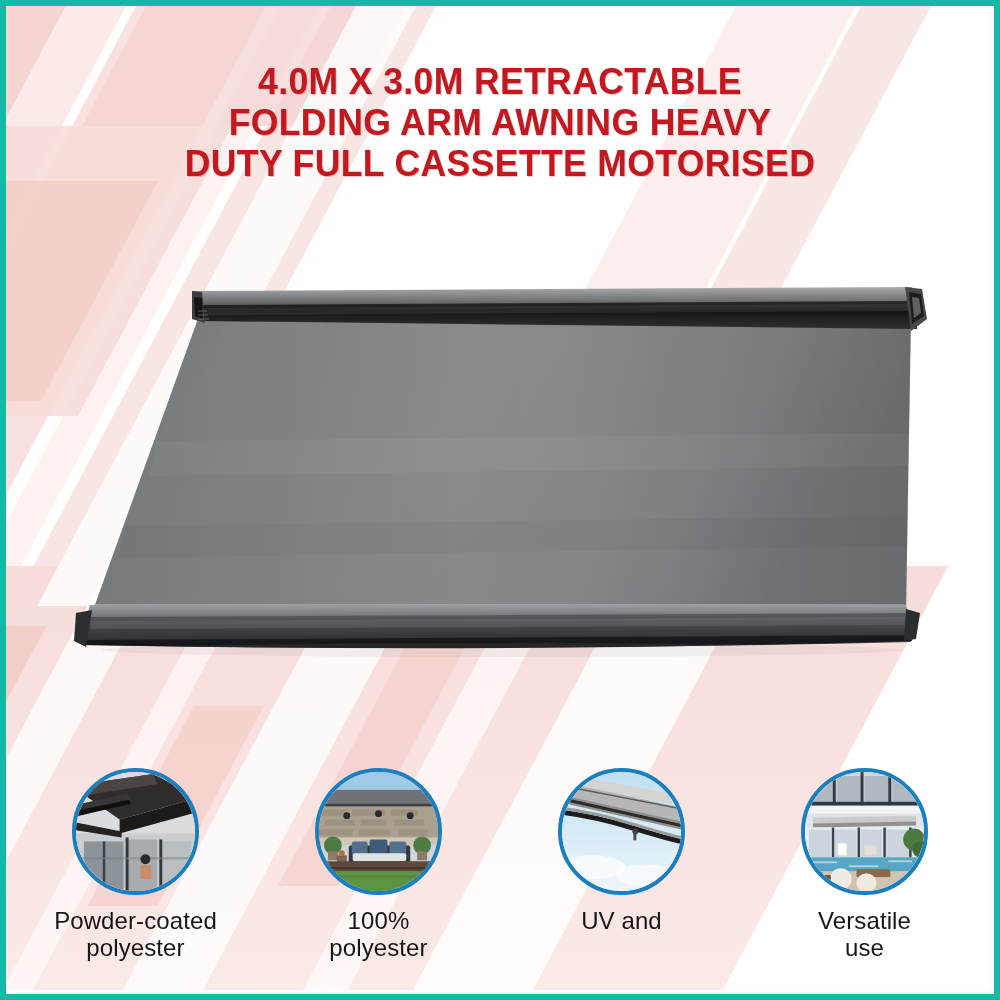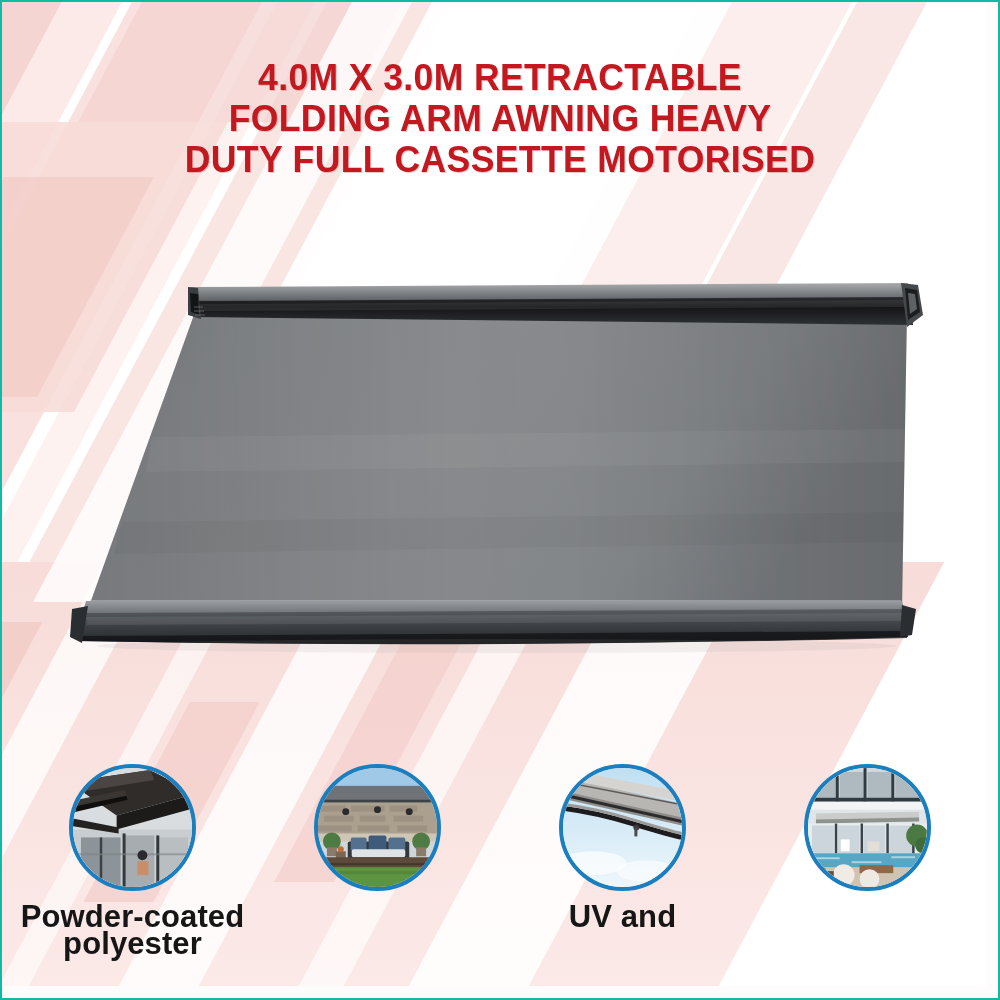--- a/index.html
+++ b/index.html
@@ -4,21 +4,21 @@
 <style>
   html,body{margin:0;padding:0;}
   body{
     width:1000px;height:1000px;overflow:hidden;
     font-family:"Liberation Sans","DejaVu Sans",sans-serif;
     background:#ffffff;
   }
   #page{
     position:relative;width:1000px;height:1000px;
     box-sizing:border-box;
-    border:2px solid #14b8a6;
+    border:6px solid #14b8a6;
     background:#86efac;
     overflow:hidden;
   }
   
   #bg{position:absolute;inset:0;overflow:hidden;z-index:0;background:#fdfbfb;}
   
   #title{
     position:absolute;left:0;right:0;top:30px;z-index:5;
     text-align:center;
     color:#c1191f;
@@ -43,21 +43,21 @@
   .circle-wrap{
     width:127px;height:127px;border-radius:50%;
     border:4px solid #1b7fbf;
     overflow:hidden;position:relative;
     box-sizing:border-box;
     background:#cfd6da;
   }
   .circle-wrap svg{display:block;width:100%;height:100%;}
   .flabel{
     margin-top:12px;text-align:center;color:#161616;
-    font-weight:bold;font-size:31px;line-height:27px;
+    font-weight:normal;font-size:24px;line-height:27px;
     letter-spacing:0.1px;
   }
 </style>
 </head>
 <body>
 
 <div id="page">
 
   <div id="bg">
     <svg width="984" height="984" viewBox="0 0 984 984" preserveAspectRatio="none">
@@ -293,20 +293,24 @@
           <rect x="18" y="84" width="10" height="7" fill="#7a6552"></rect>
           <circle cx="23" cy="82" r="3" fill="#c06a3e"></circle>
 
           <rect x="0" y="90" width="120" height="12" fill="#5d4a3a"></rect>
           <rect x="0" y="96" width="120" height="2" fill="#44362a"></rect>
 
           <rect x="0" y="100" width="120" height="20" fill="#5d9442"></rect>
           <rect x="0" y="104" width="120" height="3" fill="#4d8136" opacity="0.6"></rect>
         </svg>
       </div>
+      <div class="flabel">
+        <span>100%</span><br>
+        <span>polyester</span>
+      </div>
     </div>
 
     <div class="feature">
       <div class="circle-wrap">
         <svg viewBox="0 0 120 120" preserveAspectRatio="xMidYMid slice">
 
           <defs>
             <linearGradient id="skyG" x1="0" y1="0" x2="0" y2="1">
               <stop offset="0%" stop-color="#bfe0f2"></stop>
               <stop offset="100%" stop-color="#eef6fb"></stop>
@@ -388,16 +392,20 @@
           </g>
 
           <rect x="0" y="100" width="120" height="20" fill="#cfc3b2"></rect>
           <rect x="52" y="98" width="34" height="8" fill="#8a6a4a"></rect>
           <circle cx="36" cy="108" r="11" fill="#f0ece5"></circle>
           <circle cx="62" cy="112" r="10" fill="#efe9e1"></circle>
           <rect x="0" y="104" width="26" height="16" fill="#6c4f38"></rect>
           <circle cx="12" cy="106" r="7" fill="#41703a"></circle>
         </svg>
       </div>
+      <div class="flabel">
+        <span>Versatile</span><br>
+        <span>use</span>
+      </div>
     </div>
 
   </div>
 </div>
 
 </body></html>

